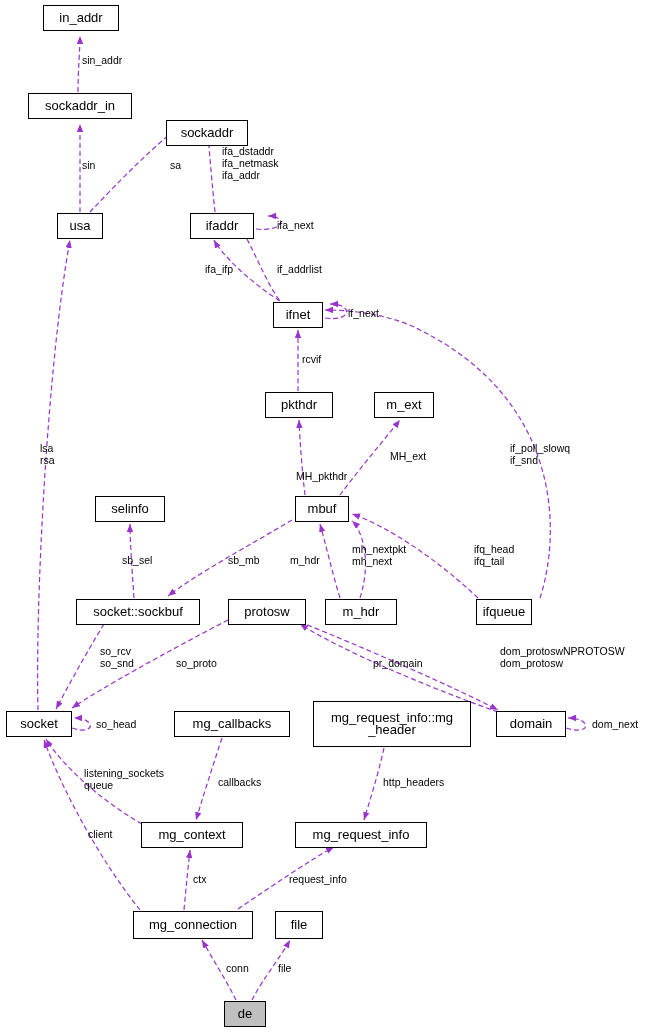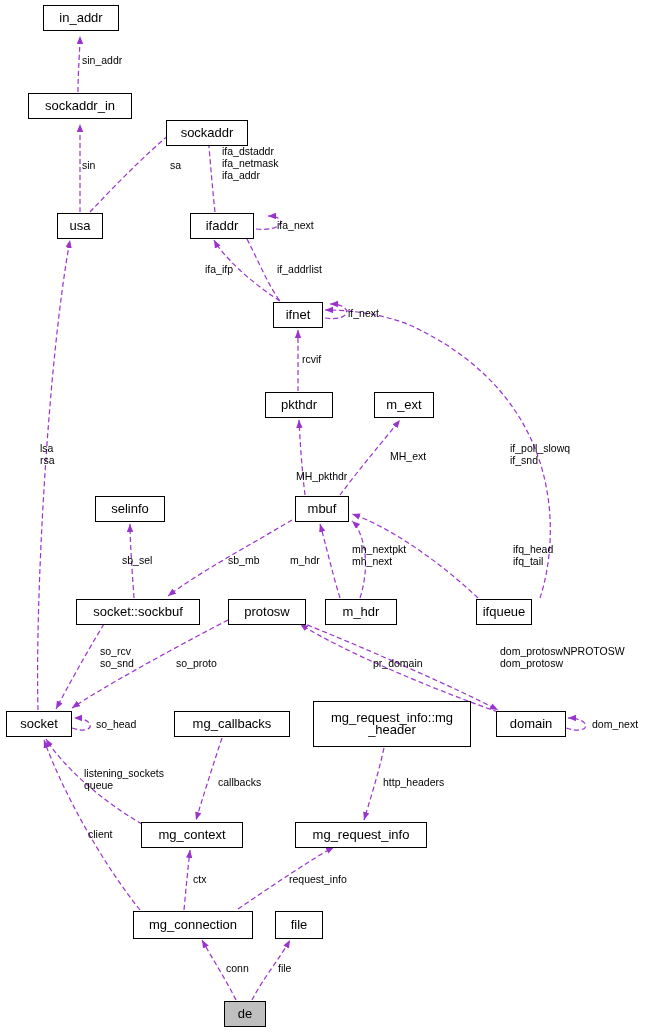--- a/index.html
+++ b/index.html
@@ -168,21 +168,21 @@
   <div class="elabel" style="left:390px; top:450px;">MH_ext</div>
   <div class="elabel" style="left:510px; top:442px;">if_poll_slowq
 if_snd</div>
   <div class="elabel" style="left:40px;  top:442px;">lsa
 rsa</div>
   <div class="elabel" style="left:122px; top:554px;">sb_sel</div>
   <div class="elabel" style="left:228px; top:554px;">sb_mb</div>
   <div class="elabel" style="left:290px; top:554px;">m_hdr</div>
   <div class="elabel" style="left:352px; top:543px;">mh_nextpkt
 mh_next</div>
-  <div class="elabel" style="left:474px; top:543px;margin-left:39px;">ifq_head
+  <div class="elabel" style="left:474px; top:543px;">ifq_head
 ifq_tail</div>
   <div class="elabel" style="left:100px; top:645px;">so_rcv
 so_snd</div>
   <div class="elabel" style="left:176px; top:657px;">so_proto</div>
   <div class="elabel" style="left:373px; top:657px;">pr_domain</div>
   <div class="elabel" style="left:500px; top:645px;">dom_protoswNPROTOSW
 dom_protosw</div>
   <div class="elabel" style="left:96px;  top:718px;">so_head</div>
   <div class="elabel" style="left:592px; top:718px;">dom_next</div>
   <div class="elabel" style="left:84px;  top:767px;">listening_sockets

